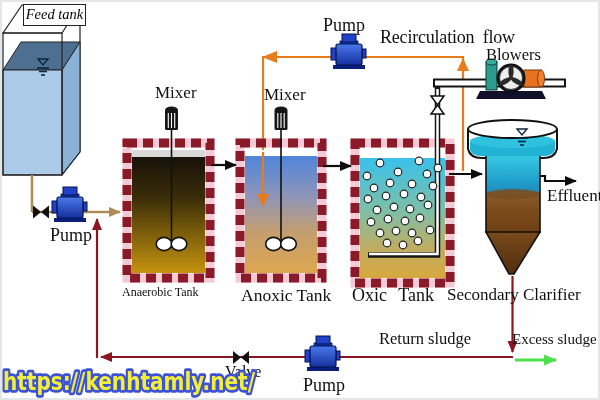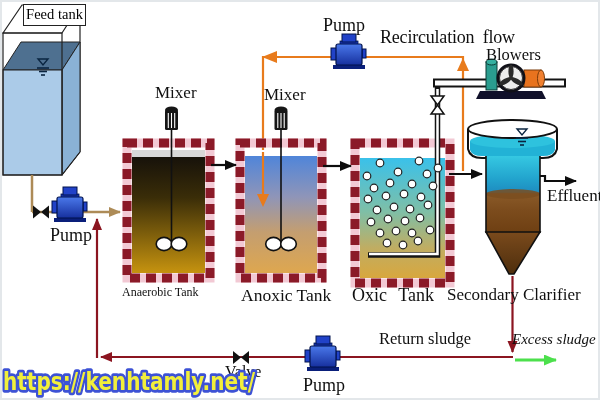--- a/index.html
+++ b/index.html
@@ -1,34 +1,34 @@
 <!DOCTYPE html>
 <html><head>
 <meta charset="utf-8">
 <style>
   html,body{margin:0;padding:0;background:#fff;}
   .canvas{position:relative;width:600px;height:400px;background:#ffffff;overflow:hidden;
           box-shadow:inset 0 0 0 2px #e3e7ea;font-family:"Liberation Serif",serif;}
   .canvas svg.diagram{position:absolute;left:0;top:0;z-index:1;}
   .lbl{position:absolute;color:#101010;white-space:nowrap;z-index:3;line-height:1.05;}
   .lbl-box{position:absolute;left:23px;top:4px;width:61px;height:20px;background:#fff;
-           border:1.3px solid #222;text-align:center;font-size:14.5px;line-height:19px;z-index:3;}
+           border:1.3px solid #222;text-align:center;font-size:14.5px;line-height:19px;z-index:3;font-style:italic;}
   .lbl-mixer1{left:155px;top:84px;font-size:17px;}
   .lbl-mixer2{left:264px;top:86px;font-size:17px;}
   .lbl-pump-feed{left:50px;top:226px;font-size:18px;}
   .lbl-pump-top{left:323px;top:16px;font-size:18px;}
   .lbl-recirc{left:362px;top:28px;font-size:18px;letter-spacing:-0.2px;word-spacing:4px;margin-left:18px;}
   .lbl-blowers{left:486px;top:30px;font-size:16.5px;margin-top:16px;}
   .lbl-anaerobic{left:122px;top:286px;font-size:12px;}
   .lbl-anoxic{left:241px;top:286px;font-size:17.5px;}
   .lbl-oxic{left:352px;top:286px;font-size:18px;word-spacing:7px;}
   .lbl-clarifier{left:447px;top:286px;font-size:17px;}
   .lbl-effluent{left:547px;top:187px;font-size:17px;}
   .lbl-return{left:379px;top:330px;font-size:16.5px;}
-  .lbl-excess{left:512px;top:332px;font-size:15px;font-style:italic;}
+  .lbl-excess{left:512px;top:332px;font-size:15px;}
   .lbl-valve{left:225px;top:364px;font-size:16px;font-family:Liberation Serif, serif;}
   .lbl-pump-bot{left:303px;top:376px;font-size:18px;}
   .watermark-svg{position:absolute;left:0;top:360px;z-index:5;}
   .watermark-svg text{font-family:"DejaVu Sans",sans-serif;font-weight:bold;font-size:25px;
       fill:#f2ef3a;stroke:#3d52d5;stroke-width:5.5px;paint-order:stroke fill;
       stroke-linejoin:round;}
 </style>
 </head>
 <body>
 

